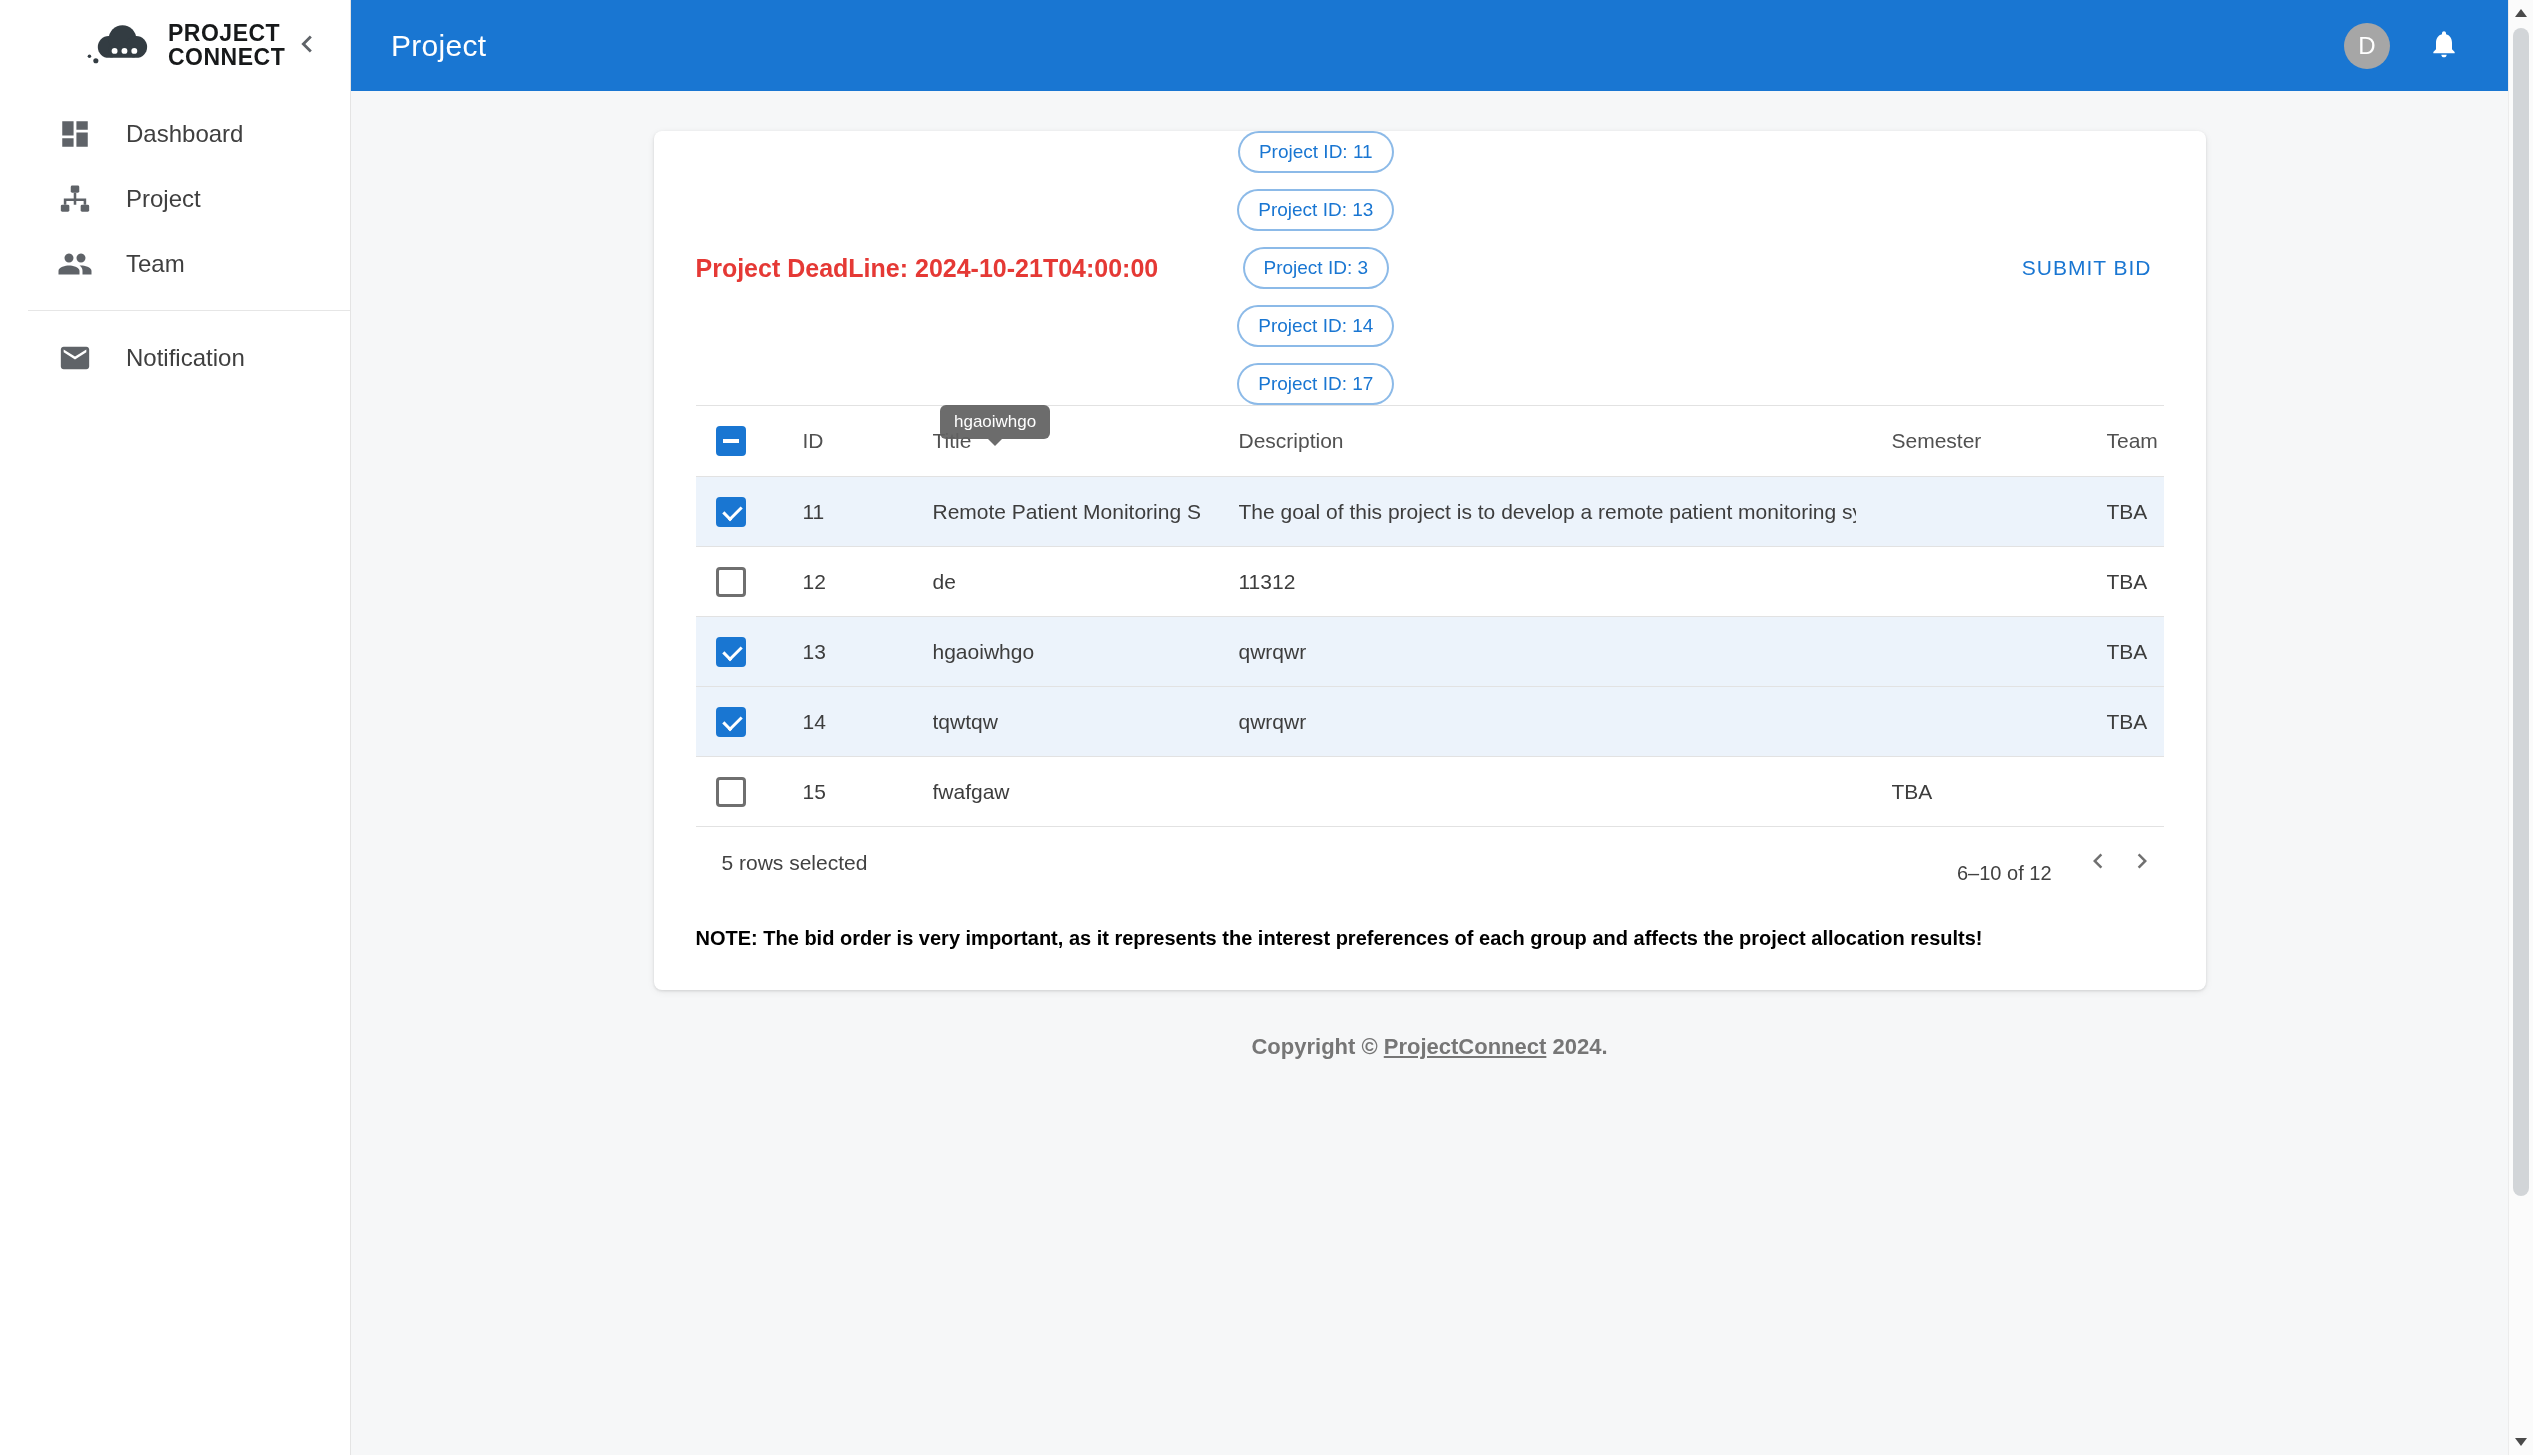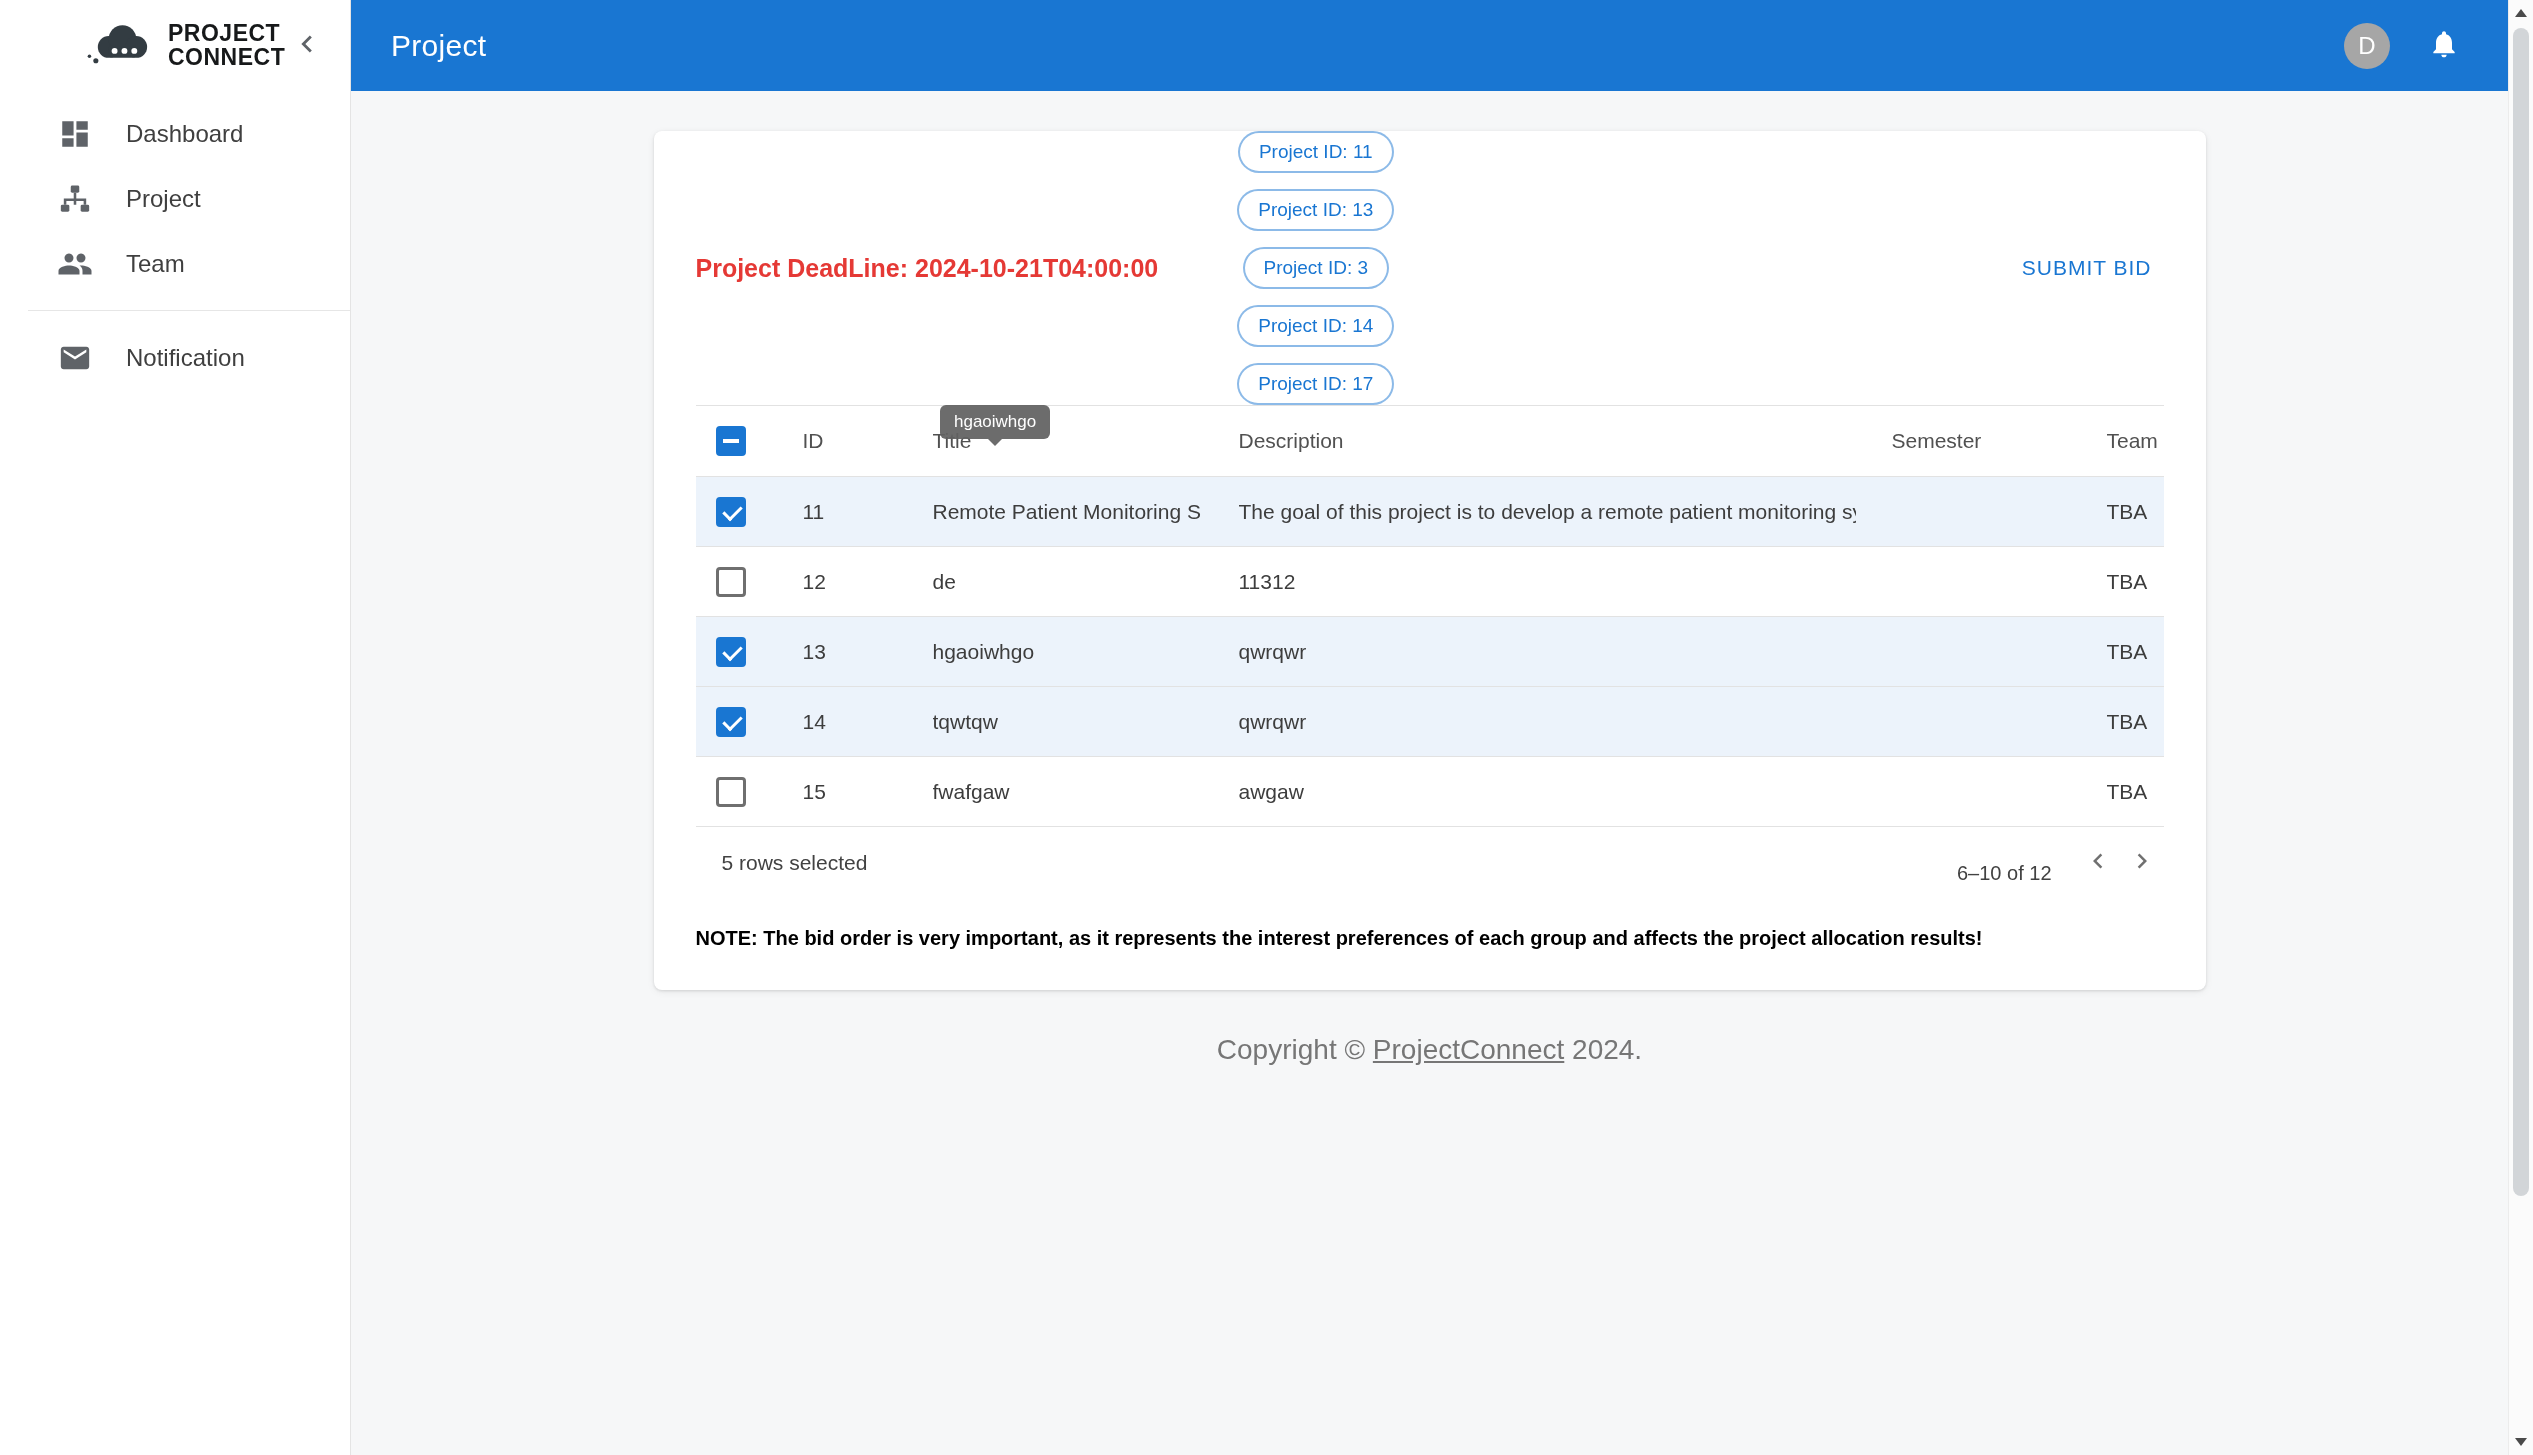--- a/index.html
+++ b/index.html
@@ -53,21 +53,21 @@
   .cbx.indeterminate::after { content: ""; position: absolute; left: 4px; top: 10px; width: 16px; height: 4px; background: #fff; }
 
   .tfoot { display: flex; align-items: center; height: 71px; padding-left: 26px; }
   .rows-selected { font-size: 21px; color: #424242; }
   .pager { margin-left: auto; display: flex; align-items: flex-end; }
   .range { font-size: 20px; color: #424242; margin-right: 24px; }
   .pg-btn { border: none; background: none; width: 44px; height: 44px; display: flex; align-items: center; justify-content: center; cursor: pointer; border-radius: 50%; }
 
   .note { margin-top: 29px; font-size: 20px; font-weight: 600; color: #000000; }
 
-  .copyright { text-align: center; margin-top: 44px; font-size: 28px; color: #767676; }
+  .copyright { text-align: center; margin-top: 44px; font-size: 22px; color: #767676; font-weight: bold; }
   .copyright a { color: #767676; text-decoration: underline; cursor: pointer; }
 
   
   .tooltip { position: absolute; left: 940px; top: 405px; background: rgba(97,97,97,0.93); color: #fff; font-size: 17px; font-weight: 500; padding: 7px 14px; border-radius: 6px; z-index: 5; white-space: nowrap; }
   .tooltip::after { content: ""; position: absolute; left: 50%; bottom: -7px; transform: translateX(-50%); border-left: 7px solid transparent; border-right: 7px solid transparent; border-top: 7px solid rgba(97,97,97,0.93); }
 
   
   .scrollbar { width: 25px; min-width: 25px; background: #fbfbfb; border-left: 1px solid #ececec; position: relative; }
   .sb-arrow { position: absolute; left: 0; width: 24px; height: 26px; display: flex; align-items: center; justify-content: center; cursor: pointer; }
   .sb-arrow.up { top: 0; }
@@ -242,21 +242,20 @@
             <div class="td"></div>
             <div class="td">TBA</div>
           </div>
 
           <div class="trow" data-selected="false">
             <div class="cbx-cell">
               <span class="cbx" data-checked="false"></span>
             </div>
             <div class="td">15</div>
             <div class="td">fwafgaw</div>
-            <div class="td">awgaw</div>
             <div class="td"></div>
             <div class="td">TBA</div>
           </div>
 
           <div class="tfoot">
             <span class="rows-selected">5 rows selected</span>
             <div class="pager">
               <span class="range">6–10 of 12</span>
               <button class="pg-btn">
                 <span>

